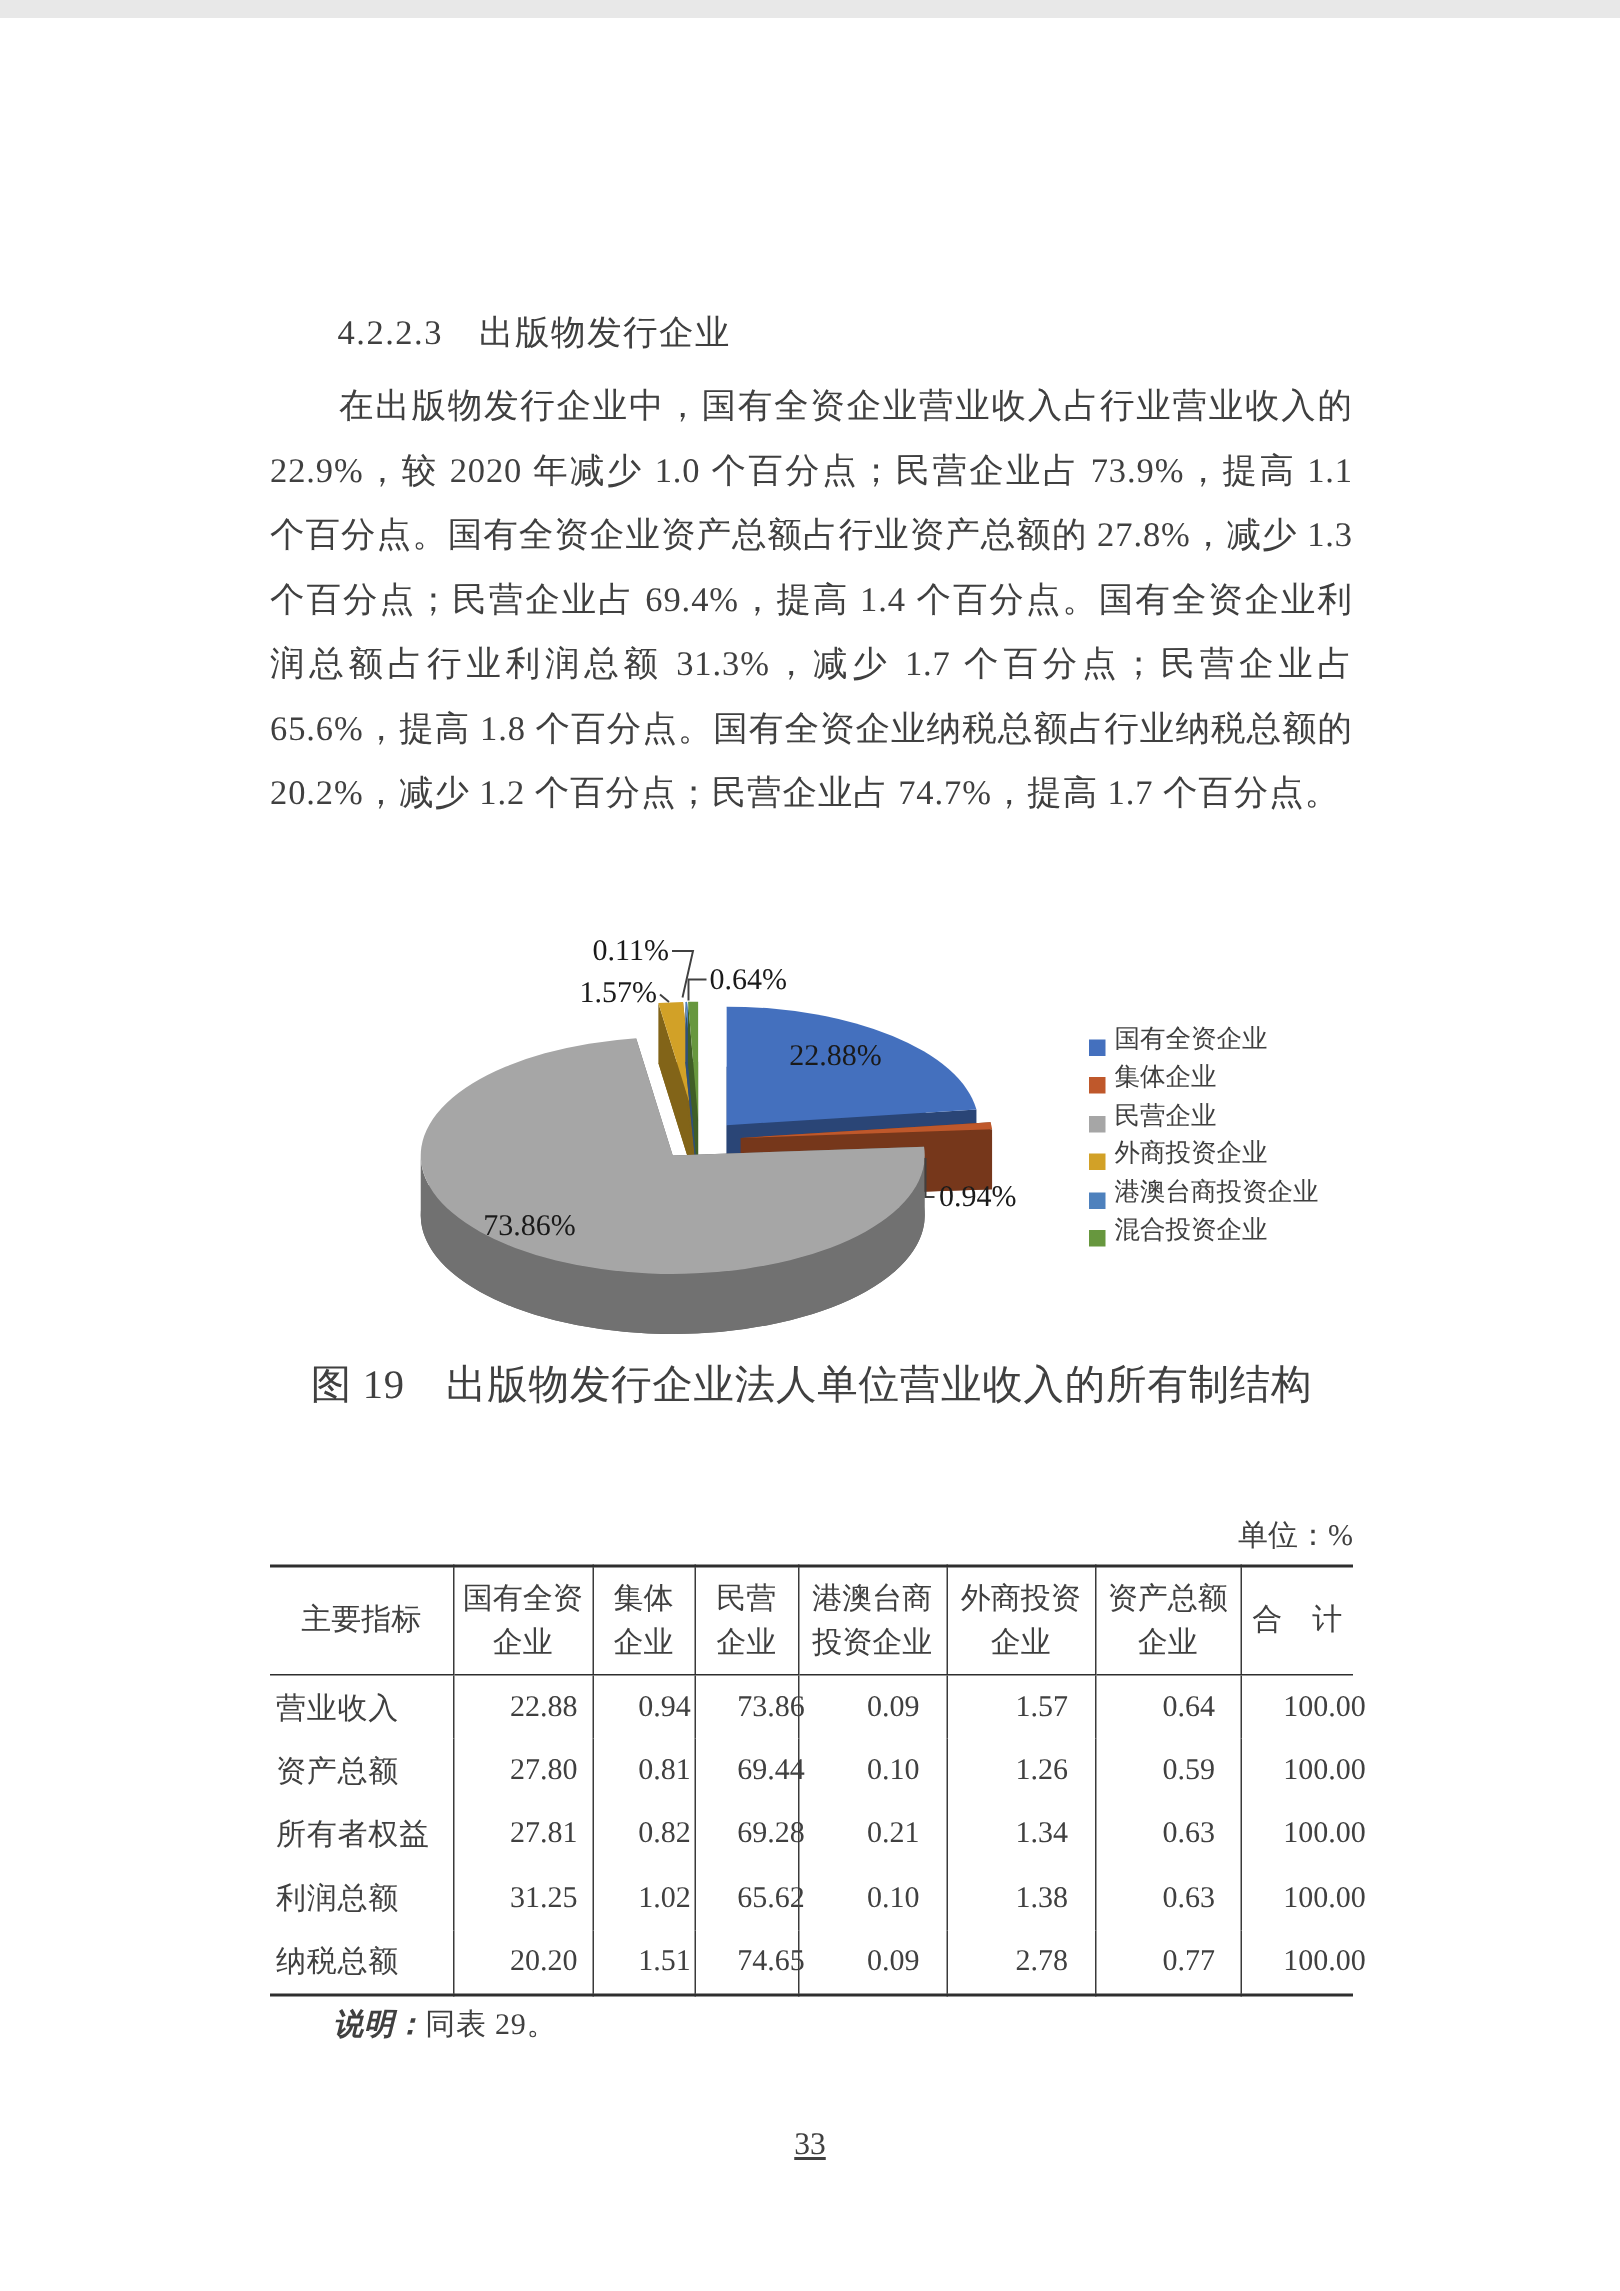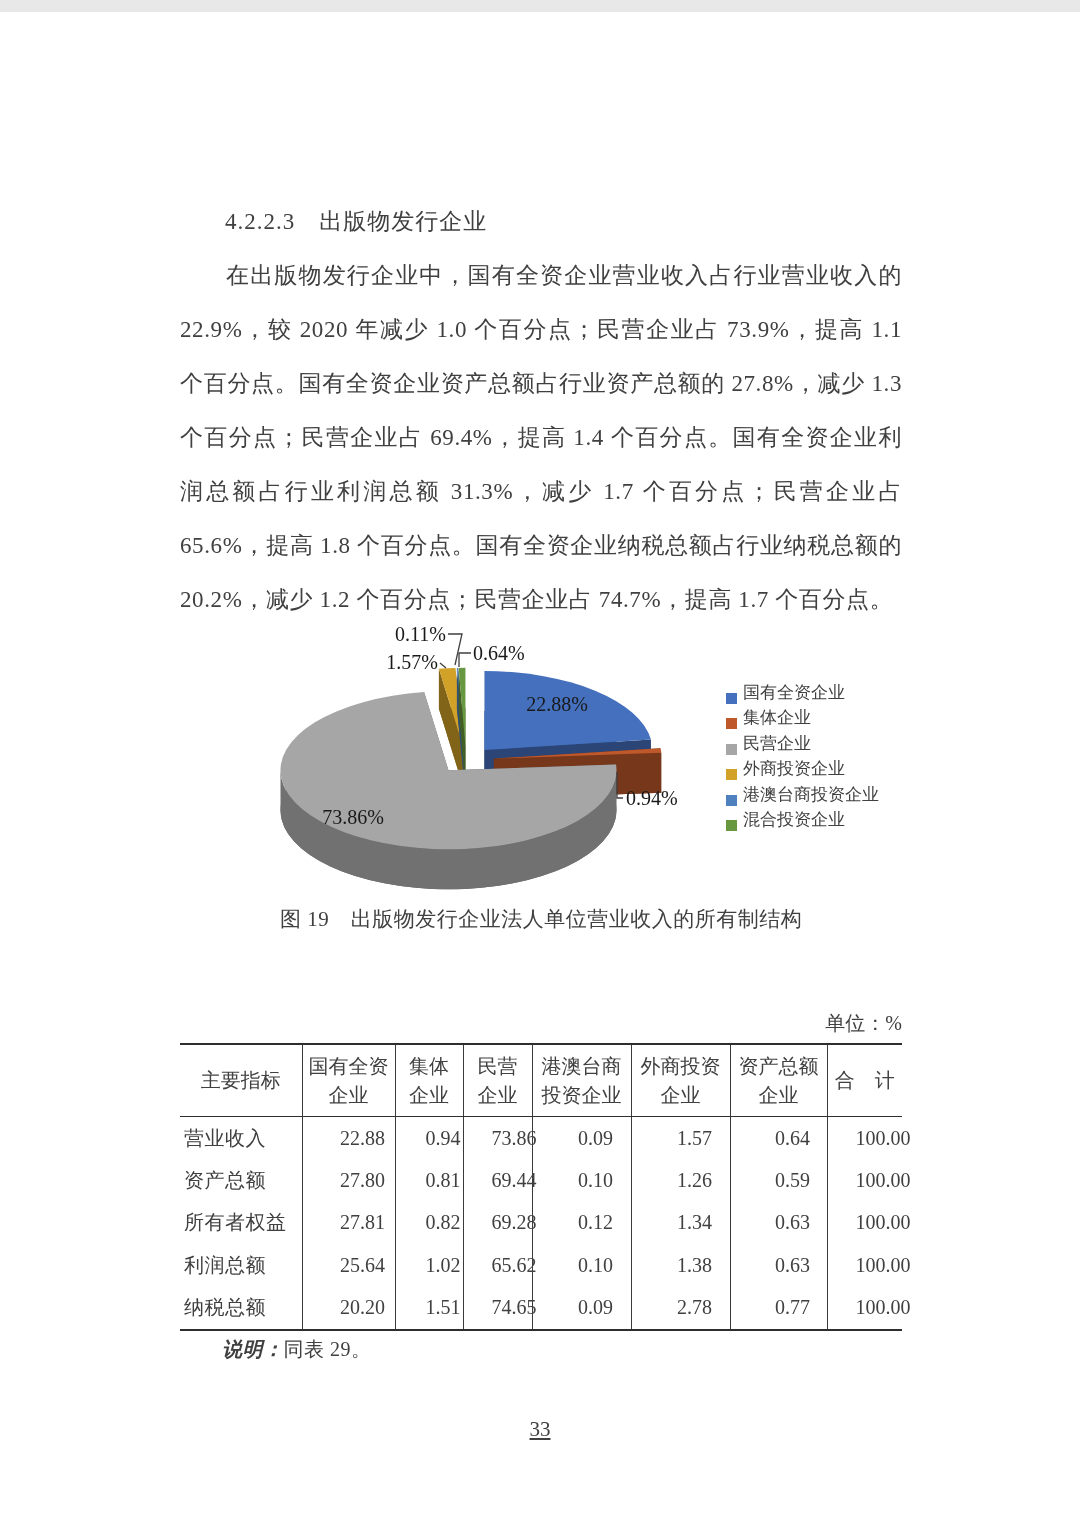--- a/index.html
+++ b/index.html
@@ -6,34 +6,34 @@
   .page {
     position:relative; width:1080px; height:1527px; margin:12px auto;
     background:#ffffff; overflow:hidden;
     font-family:"Liberation Serif","DejaVu Serif",serif; color:#404040;
   }
   .heading {
     position:absolute; left:225px; top:194px; font-size:23px; letter-spacing:1px;
   }
   .para {
     position:absolute; left:180px; top:237px; width:722px;
-    font-size:23px; line-height:54px; text-align:justify; text-justify:inter-ideograph;
+    font-size:23px; line-height:43px; text-align:justify; text-justify:inter-ideograph;
     text-indent:2em; letter-spacing:0.6px;
   }
   .chart-area { position:absolute; left:240px; top:592px; width:680px; height:310px; }
   .chart-area svg { position:absolute; left:0; top:0; }
   .chart-label { font-size:20px; fill:#1a1a1a; }
   .leader { fill:none; stroke:#404040; stroke-width:1.3; }
   .legend { position:absolute; left:486px; top:74px; }
   .legend-item { display:flex; align-items:flex-end; height:25.5px; }
   .legend-swatch { width:11px; height:11px; margin-right:6px; flex:0 0 auto; }
   .legend-label { font-size:17px; white-space:nowrap; }
   .figcap, .tabcap {
     position:absolute; left:180px; width:722px; text-align:center;
-    font-size:21px; letter-spacing:0.5px;
+    font-size:27px; letter-spacing:0.5px;
   }
   .figcap { top:893px; }
   .tabcap { top:957px; }
   .unit-label { position:absolute; left:180px; top:998px; width:722px; text-align:right; font-size:20px; }
   .table-wrap { position:absolute; left:180px; top:1031px; width:722px; }
   table.data {
     border-collapse:collapse; table-layout:fixed; width:722px;
     border-top:2.5px solid #2e2e2e; border-bottom:2.5px solid #2e2e2e;
     font-size:20px;
   }
@@ -180,28 +180,28 @@
             <td>0.10</td>
             <td>1.26</td>
             <td>0.59</td>
             <td>100.00</td>
           </tr>
           <tr>
             <td class="rowlabel">所有者权益</td>
             <td>27.81</td>
             <td>0.82</td>
             <td>69.28</td>
-            <td>0.12</td>
+            <td>0.21</td>
             <td>1.34</td>
             <td>0.63</td>
             <td>100.00</td>
           </tr>
           <tr>
             <td class="rowlabel">利润总额</td>
-            <td>25.64</td>
+            <td>31.25</td>
             <td>1.02</td>
             <td>65.62</td>
             <td>0.10</td>
             <td>1.38</td>
             <td>0.63</td>
             <td>100.00</td>
           </tr>
           <tr>
             <td class="rowlabel">纳税总额</td>
             <td>20.20</td>

